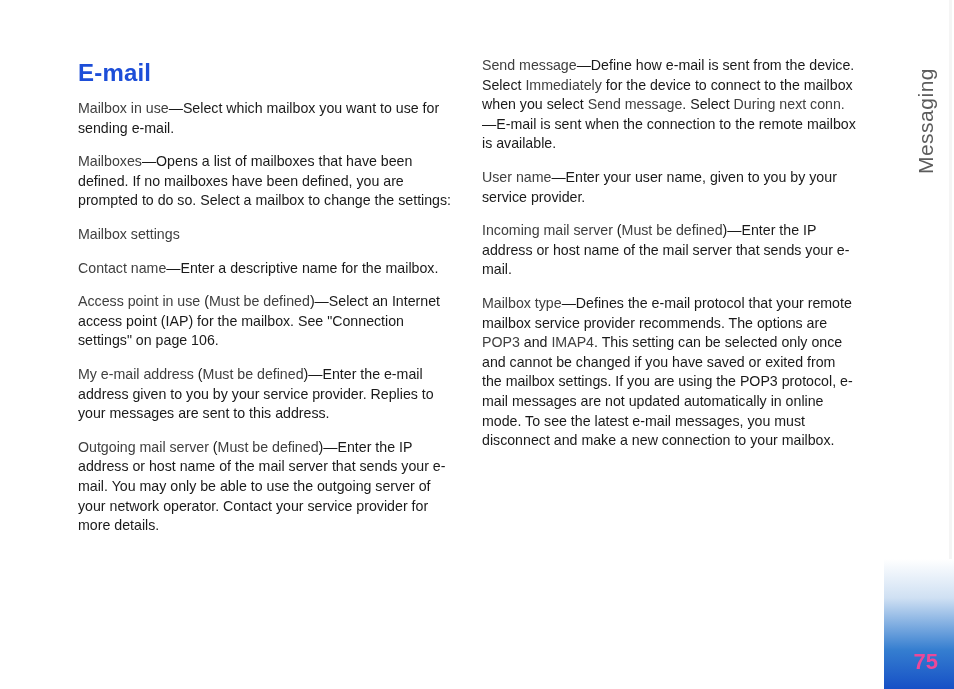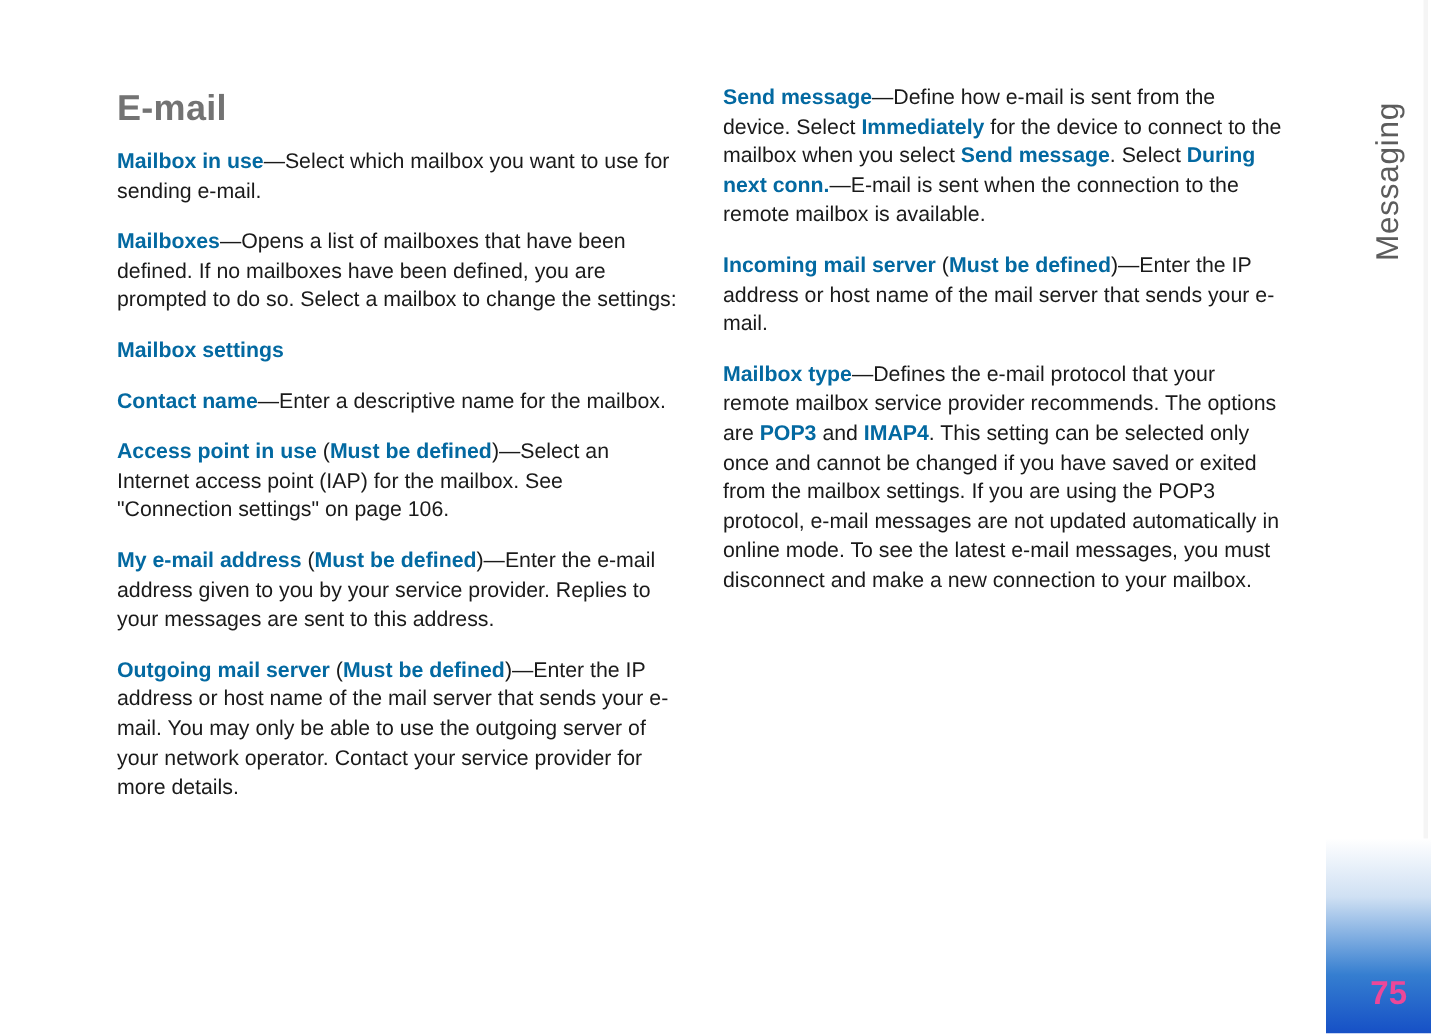--- a/index.html
+++ b/index.html
@@ -26,26 +26,26 @@
   }
   .col {
     width: 380px;
     font-size: 14.2px;
     line-height: 1.38;
     color: #1a1a1a;
   }
   h2.section-title {
     font-size: 24px;
     font-weight: 600;
-    color: #737373;
+    color: #1d4ed8;
     margin-bottom: 10px;
     letter-spacing: 0.2px;
   }
   p { margin-bottom: 14px; }
-  .bold-blue { color: #0369a1; font-weight: 700; }
+  .bold-blue { color: #404040; font-weight: 400; }
   .side-label {
     position: absolute;
     right: 16px;
     top: 68px;
     font-size: 21px;
     color: #5c5c5c;
     writing-mode: vertical-rl;
     transform: rotate(180deg);
     letter-spacing: 0.5px;
   }
@@ -116,20 +116,23 @@
       <p>
         <span class="bold-blue">Outgoing mail server</span><span> (</span><span class="bold-blue">Must be defined</span><span>)—Enter the IP address or host name of the mail server that sends your e-mail. You may only be able to use the outgoing server of your network operator. Contact your service provider for more details.</span>
       </p>
     </div>
 
     <div class="col">
       <p>
         <span class="bold-blue">Send message</span><span>—Define how e-mail is sent from the device. Select </span><span class="bold-blue">Immediately</span><span> for the device to connect to the mailbox when you select </span><span class="bold-blue">Send message</span><span>. Select </span><span class="bold-blue">During next conn.</span><span>—E-mail is sent when the connection to the remote mailbox is available.</span>
       </p>
 
+      <p>
+        <span class="bold-blue">User name</span><span>—Enter your user name, given to you by your service provider.</span>
+      </p>
 
 
       <p>
         <span class="bold-blue">Incoming mail server</span><span> (</span><span class="bold-blue">Must be defined</span><span>)—Enter the IP address or host name of the mail server that sends your e-mail.</span>
       </p>
 
       <p>
         <span class="bold-blue">Mailbox type</span><span>—Defines the e-mail protocol that your remote mailbox service provider recommends. The options are </span><span class="bold-blue">POP3</span><span> and </span><span class="bold-blue">IMAP4</span><span>. This setting can be selected only once and cannot be changed if you have saved or exited from the mailbox settings. If you are using the POP3 protocol, e-mail messages are not updated automatically in online mode. To see the latest e-mail messages, you must disconnect and make a new connection to your mailbox.</span>
       </p>
     </div>

